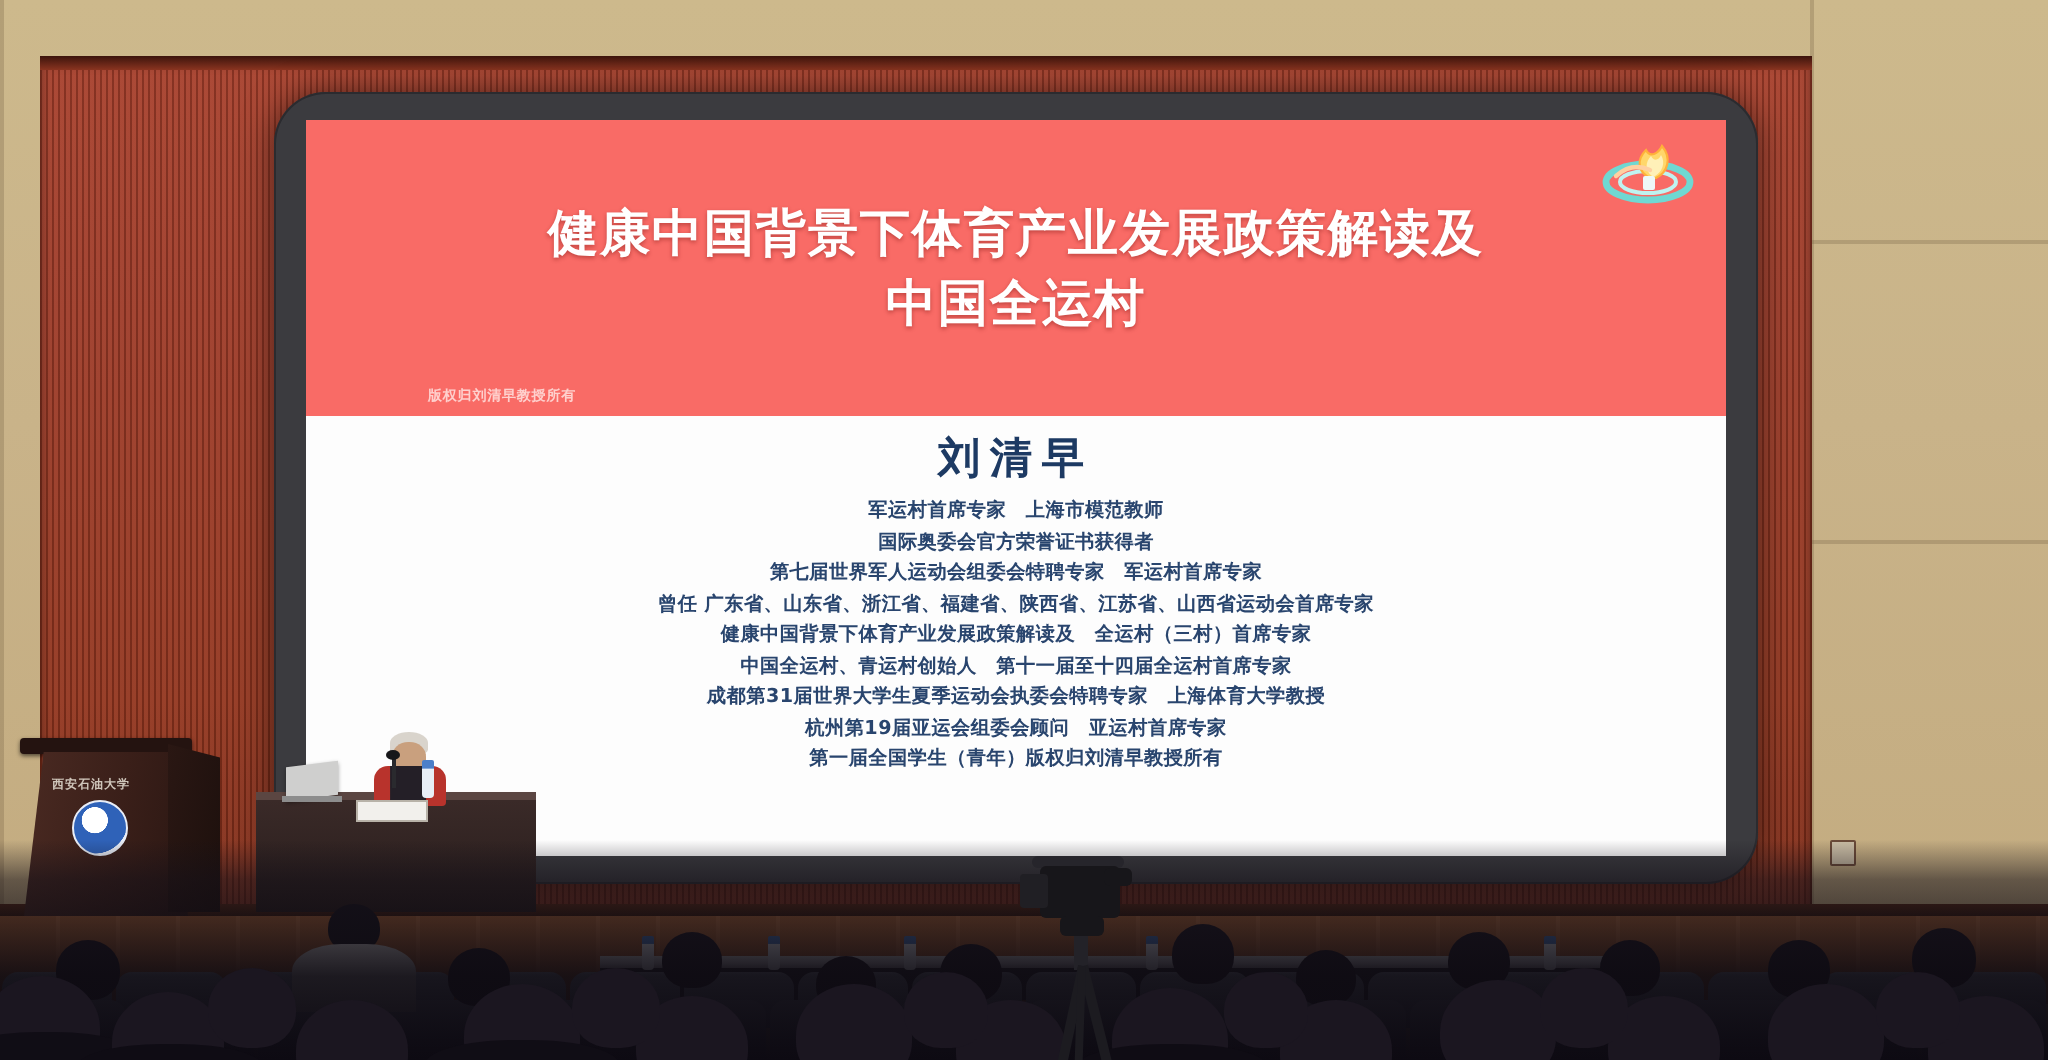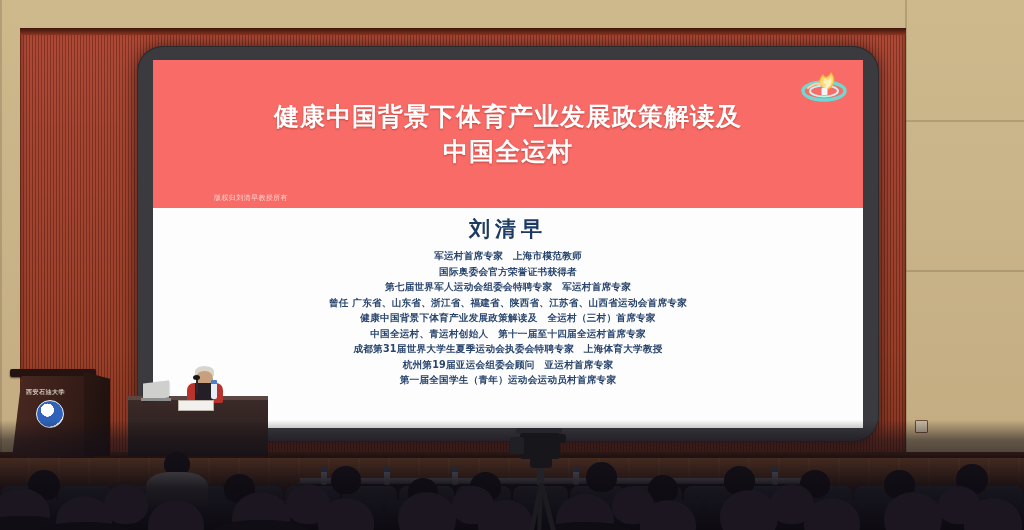--- a/index.html
+++ b/index.html
@@ -76,21 +76,21 @@
     font-size:25px;
     line-height:1.42;
     letter-spacing:1px;
     text-align:center;
     text-shadow:0 1px 2px rgba(120,20,15,.45);
     width:92%;
     margin:0;
   }
   .copyright{
     position:absolute;left:22px;bottom:5px;
-    color:#ffd9d6;font-size:7px;font-weight:normal;letter-spacing:.4px;
+    color:#ffd9d6;font-size:7px;font-weight:bold;letter-spacing:.4px;
     opacity:.92;
     padding-left:39px;
   }
   .slide-logo{
     position:absolute;right:14px;top:4px;width:50px;height:46px;
   }
 
   .slide-body{
     flex:1;background:#fdfdfd;
     display:flex;flex-direction:column;align-items:center;
@@ -220,21 +220,21 @@
       <div class="slide-body">
         <div class="speaker-name">刘清早</div>
         <div class="cred">军运村首席专家　上海市模范教师</div>
         <div class="cred">国际奥委会官方荣誉证书获得者</div>
         <div class="cred">第七届世界军人运动会组委会特聘专家　军运村首席专家</div>
         <div class="cred">曾任 广东省、山东省、浙江省、福建省、陕西省、江苏省、山西省运动会首席专家</div>
         <div class="cred">健康中国背景下体育产业发展政策解读及　全运村（三村）首席专家</div>
         <div class="cred">中国全运村、青运村创始人　第十一届至十四届全运村首席专家</div>
         <div class="cred">成都第31届世界大学生夏季运动会执委会特聘专家　上海体育大学教授</div>
         <div class="cred">杭州第19届亚运会组委会顾问　亚运村首席专家</div>
-        <div class="cred">第一届全国学生（青年）运动会运动员村首席专家</div>
+        <div class="cred">第一届全国学生（青年）版权归刘清早教授所有</div>
       </div>
     </div>
   </div>
 
   <div class="stage-lip" style="top:452px;"></div>
   <div class="stage-floor" style="top:458px;height:44px;"></div>
 
   <div class="podium-top" style="left:10px;top:369px;width:86px;height:8px;"></div>
   <div class="podium" style="left:12px;top:376px;width:82px;height:82px;">
   </div>

